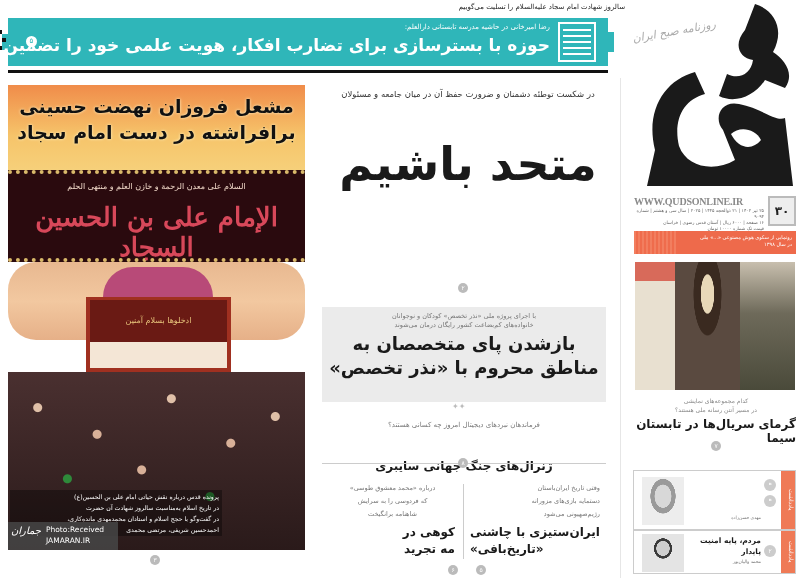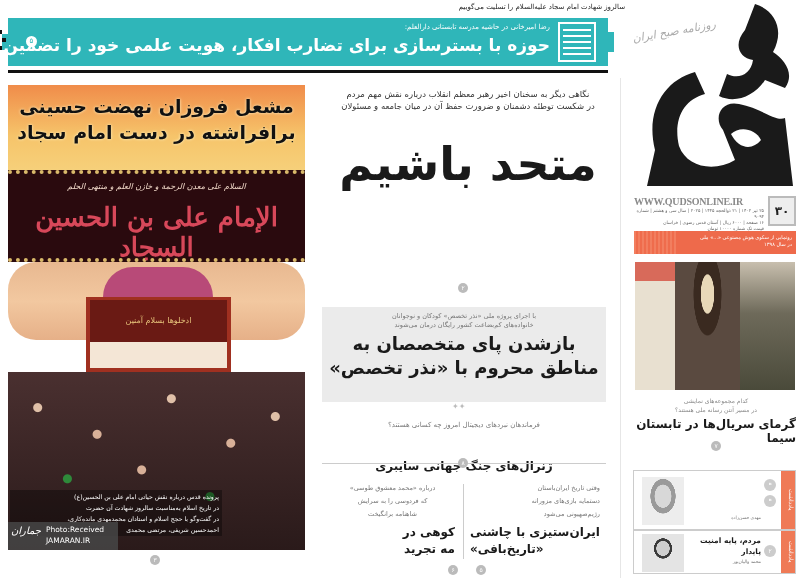--- a/index.html
+++ b/index.html
@@ -66,21 +66,21 @@
   .sub-left-kicker { top: 482px; left: 330px; width: 125px; font-size: 6.5px; color: #777; line-height: 13px; text-align: center; }
   .sub-left-title { top: 524px; left: 330px; width: 125px; font-size: 12px; font-weight: bold; line-height: 17px; text-align: right; }
   .sub-right-kicker { top: 482px; left: 470px; width: 130px; font-size: 6.5px; color: #777; line-height: 13px; text-align: right; }
   .sub-right-title { top: 524px; left: 470px; width: 130px; font-size: 12px; font-weight: bold; line-height: 17px; text-align: left; }
 
   
   .feature { top: 85px; left: 8px; width: 297px; height: 465px; overflow: hidden; }
   .feature-top { position: absolute; left: 0; top: 0; width: 100%; height: 85px; background: linear-gradient(180deg, #f08c4a 0%, #f6c46a 60%, #f6d07a 100%); }
   .feature-title { position: absolute; left: 0; top: 8px; width: 100%; font-size: 19px; font-weight: bold; text-align: center; line-height: 26px; color: #111; text-shadow: 0 0 3px #fff8d0; }
   .feature-banner { position: absolute; left: 0; top: 85px; width: 100%; height: 92px; background: #2a0a0e; border-top: 4px dotted #d9b96a; border-bottom: 4px dotted #d9b96a; }
-  .feature-banner-small { position: absolute; top: 8px; width: 100%; text-align: center; font-size: 8px; color: #f0d8c8; font-family: "DejaVu Serif", serif; font-style: italic; }
+  .feature-banner-small { position: absolute; top: 8px; width: 100%; text-align: center; font-size: 8px; color: #f0d8c8; font-family: "DejaVu Serif", serif; }
   .feature-banner-big { position: absolute; top: 28px; width: 100%; text-align: center; font-size: 26px; color: #d8485a; font-family: "DejaVu Serif", serif; font-weight: bold; }
   .feature-shrine { position: absolute; left: 0; top: 177px; width: 100%; height: 78px; background: linear-gradient(180deg, #e8b890 0%, #f2c8a0 50%, #e6b088 100%); border-radius: 28px; }
   .shrine-arch { position: absolute; left: 95px; top: 5px; width: 110px; height: 30px; border-radius: 55px 55px 0 0; background: #b84a78; }
   .shrine-gate { position: absolute; left: 78px; top: 35px; width: 145px; height: 75px; background: #f4e6d6; border: 4px solid #a03020; }
   .shrine-sign { position: absolute; left: 82px; top: 38px; width: 137px; height: 42px; background: #6a1a14; color: #e6c27a; font-size: 8px; text-align: center; line-height: 42px; font-family: "DejaVu Serif", serif; }
   .feature-crowd { position: absolute; left: 0; top: 287px; width: 100%; height: 178px;
     background:
       radial-gradient(circle at 10% 20%, #e0c0a8 0 4px, transparent 5px),
       radial-gradient(circle at 30% 35%, #d8b098 0 4px, transparent 5px),
       radial-gradient(circle at 55% 15%, #e0c0a8 0 4px, transparent 5px),
@@ -167,21 +167,20 @@
   <div class="note-tab">یادداشت</div>
   <div class="note-icon" style="top:14px;">۲</div>
   <div class="note-title" style="top:4px;">مردم، پایه امنیت پایدار</div>
   <div class="note-author" style="top:28px;">محمد والیان‌پور</div>
   <div class="note-photo dark" style="top:3px;height:38px;"></div>
 </div>
 
 <div class="abs side-shadow"></div>
 
 <div class="abs lead-kicker">
-  <div>نگاهی دیگر به سخنان اخیر رهبر معظم انقلاب درباره نقش مهم مردم</div>
   <div>در شکست توطئه دشمنان و ضرورت حفظ آن در میان جامعه و مسئولان</div>
 </div>
 <div class="abs headline">
   <div>متحد باشیم</div>
 </div>
 <div class="abs dot" style="top:283px;left:458px;">۲</div>
 
 <div class="abs gray-box"></div>
 <div class="abs gray-kicker">
   <div>با اجرای پروژه ملی «نذر تخصص» کودکان و نوجوانان</div>

